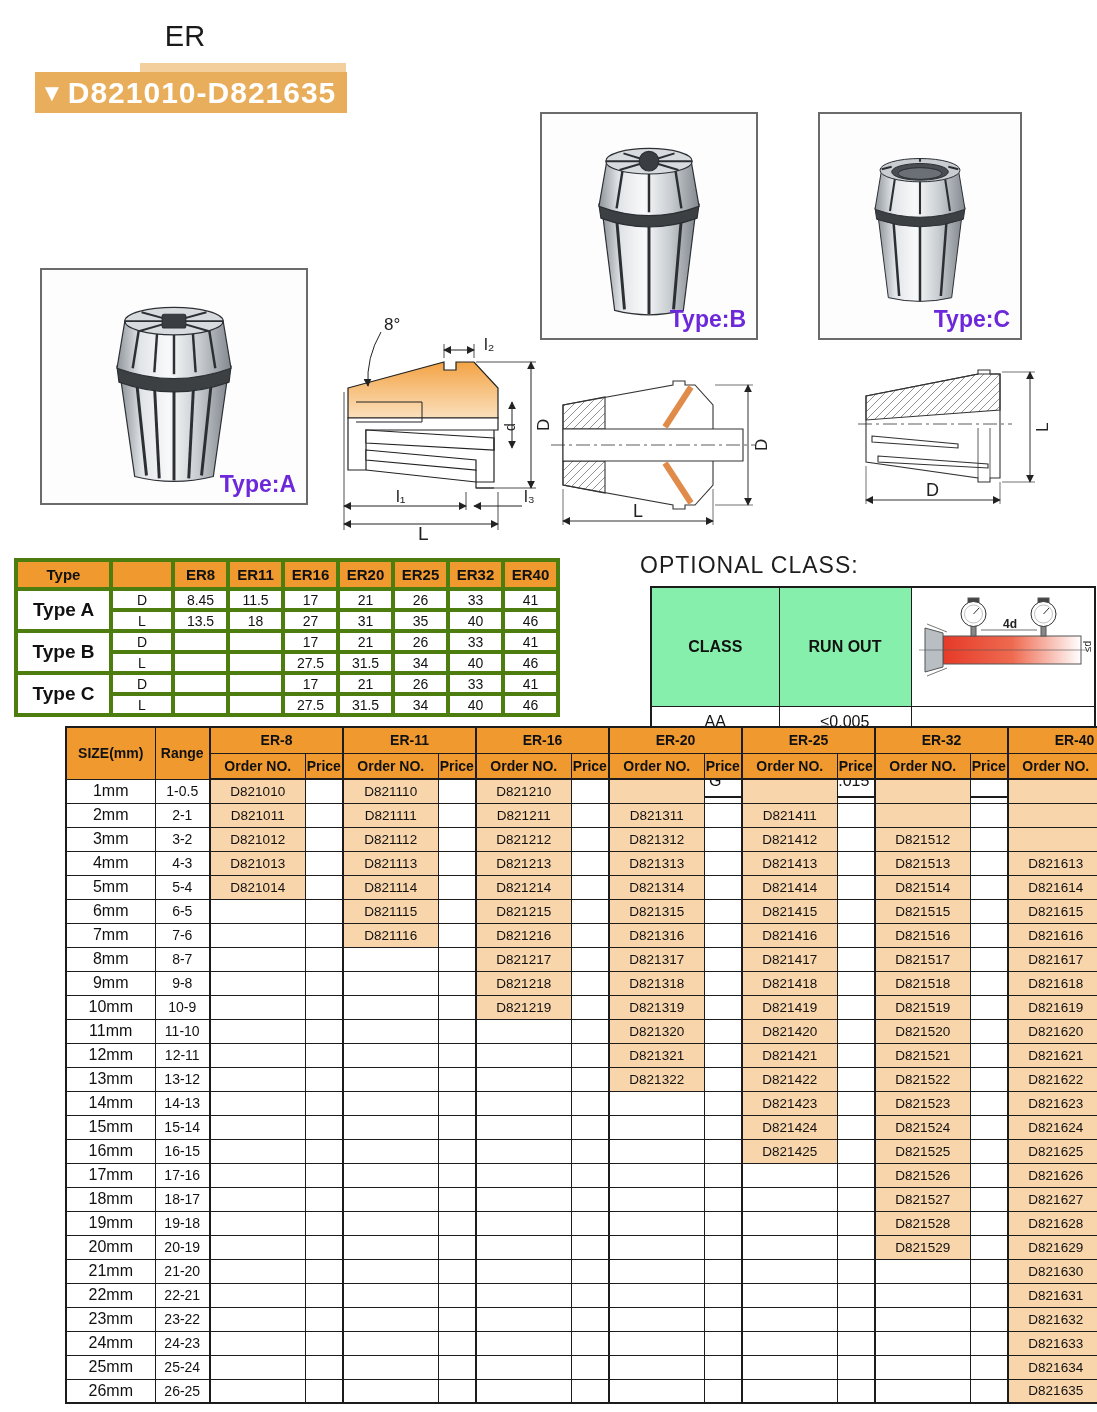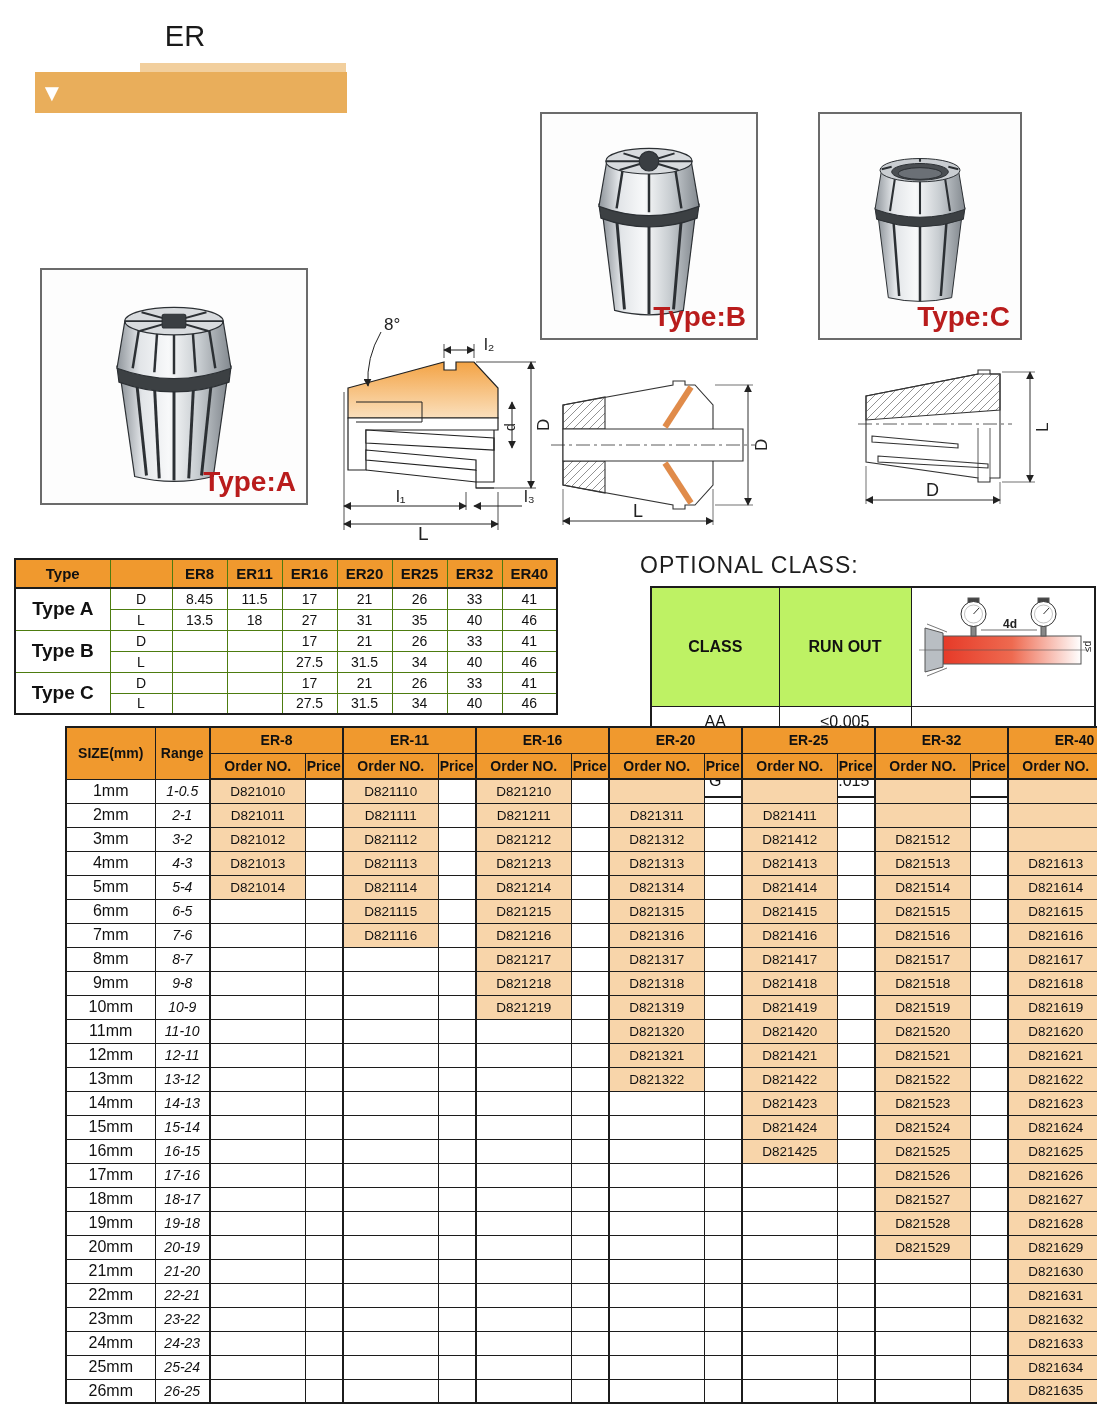--- a/index.html
+++ b/index.html
@@ -9,70 +9,71 @@
   .abs { position:absolute; }
 
   .title-er { left:118px; top:20px; width:134px; text-align:center; font-size:29px; color:#1a1a1a; }
   .banner-highlight { left:140px; top:63px; width:206px; height:10px; background:#f2cf9d; }
   .banner { left:35px; top:72px; width:312px; height:41px; background:#e9ae5b; color:#ffffff;
             display:flex; align-items:center; padding-left:5px; font-weight:bold; font-size:30px; letter-spacing:1px; }
   .banner .tri { font-size:24px; margin-right:3px; }
   .subtitle { left:18px; top:115px; font-size:23px; letter-spacing:0.5px; color:#161616; }
 
   .photo-box { border:2px solid #6b6b6b; background:#fdfdfd; }
-  .photo-label { position:absolute; right:10px; bottom:5px; font-size:28px; font-weight:600; color:#b91c1c; }
+  .photo-label { position:absolute; right:10px; bottom:5px; font-size:23px; font-weight:600; color:#6d28d9; }
   .photo-box svg, .drawing svg { display:block; width:100%; height:100%; }
 
   .pos-photo-a { left:40px;  top:268px; width:268px; height:237px; }
   .pos-photo-b { left:540px; top:112px; width:218px; height:228px; }
   .pos-photo-c { left:818px; top:112px; width:204px; height:228px; }
   .pos-draw-front  { left:326px; top:310px; width:236px; height:232px; }
   .pos-draw-sideb  { left:543px; top:363px; width:228px; height:168px; }
   .pos-draw-sidec  { left:848px; top:358px; width:204px; height:152px; }
 
   table { border-collapse:collapse; table-layout:fixed; }
   th, td { padding:0; text-align:center; overflow:hidden; white-space:nowrap; }
 
   
   .spec-wrap { left:14px; top:558px; }
   .spec-table { width:541px; font-size:14px; border:2px solid #1c1c1c; }
-  .spec-table th, .spec-table td { border:1px solid #4d7c0f; height:21px; }
+  .spec-table th, .spec-table td { border:4px solid #4d7c0f; height:21px; }
   .spec-table thead th { background:#f0992e; height:29px; font-weight:bold; font-size:15px; border-bottom:2px solid #1c1c1c; }
   .spec-type { font-weight:bold; font-size:19px; }
 
   
   .opt-title { left:640px; top:552px; font-size:23px; letter-spacing:1px; color:#1d1d1d; }
   .opt-wrap { left:650px; top:586px; }
   .opt-table { width:446px; font-size:16px; border:2px solid #1c1c1c; }
   .opt-table th, .opt-table td { border:1px solid #1c1c1c; height:30px; }
-  .opt-table th { background:#bef264; font-weight:bold; }
+  .opt-table th { background:#86efac; font-weight:bold; }
   .opt-diagram-cell { background:#fff; }
   .opt-diagram-cell svg { display:block; margin:0 auto; }
 
   
   .order-wrap { left:26px; top:726px;margin-left:39px; }
   .order-table { width:1075px; font-size:13.5px; border:2px solid #1c1c1c; }
   .order-table th, .order-table td { border:1px solid #1c1c1c; }
   .order-table thead th { background:#f0992e; font-weight:bold; height:26px; font-size:14px; }
   .order-table thead tr:last-child th { border-bottom:2px solid #1c1c1c; }
   .order-table tbody td { height:24px; }
   .order-table .size-cell { font-size:16px; }
-  .order-table .range-cell { font-size:14px;font-style:italic; }
+  .order-table .range-cell { font-size:14px; }
   .order-table .shaded { background:#f8d5aa; }
   .order-table .group-start { border-left:2px solid #1c1c1c; }
 </style>
 </head>
 <body>
 
 <div class="page">
 
   <div class="abs title-er">ER</div>
   <div class="abs banner-highlight"></div>
   <div class="abs banner">
     <span class="tri">▼</span>
+    <span>D821010-D821635</span>
   </div>
 
   <div class="abs photo-box pos-photo-a">
     <svg viewBox="0 0 268 237">
       <defs>
         <linearGradient id="metA" x1="0" y1="0" x2="1" y2="0">
           <stop offset="0" stop-color="#8f959b"></stop>
             <stop offset="0.2" stop-color="#e2e5e8"></stop>
           <stop offset="0.45" stop-color="#f8f9fa"></stop>
             <stop offset="0.72" stop-color="#c8cdd1"></stop>

